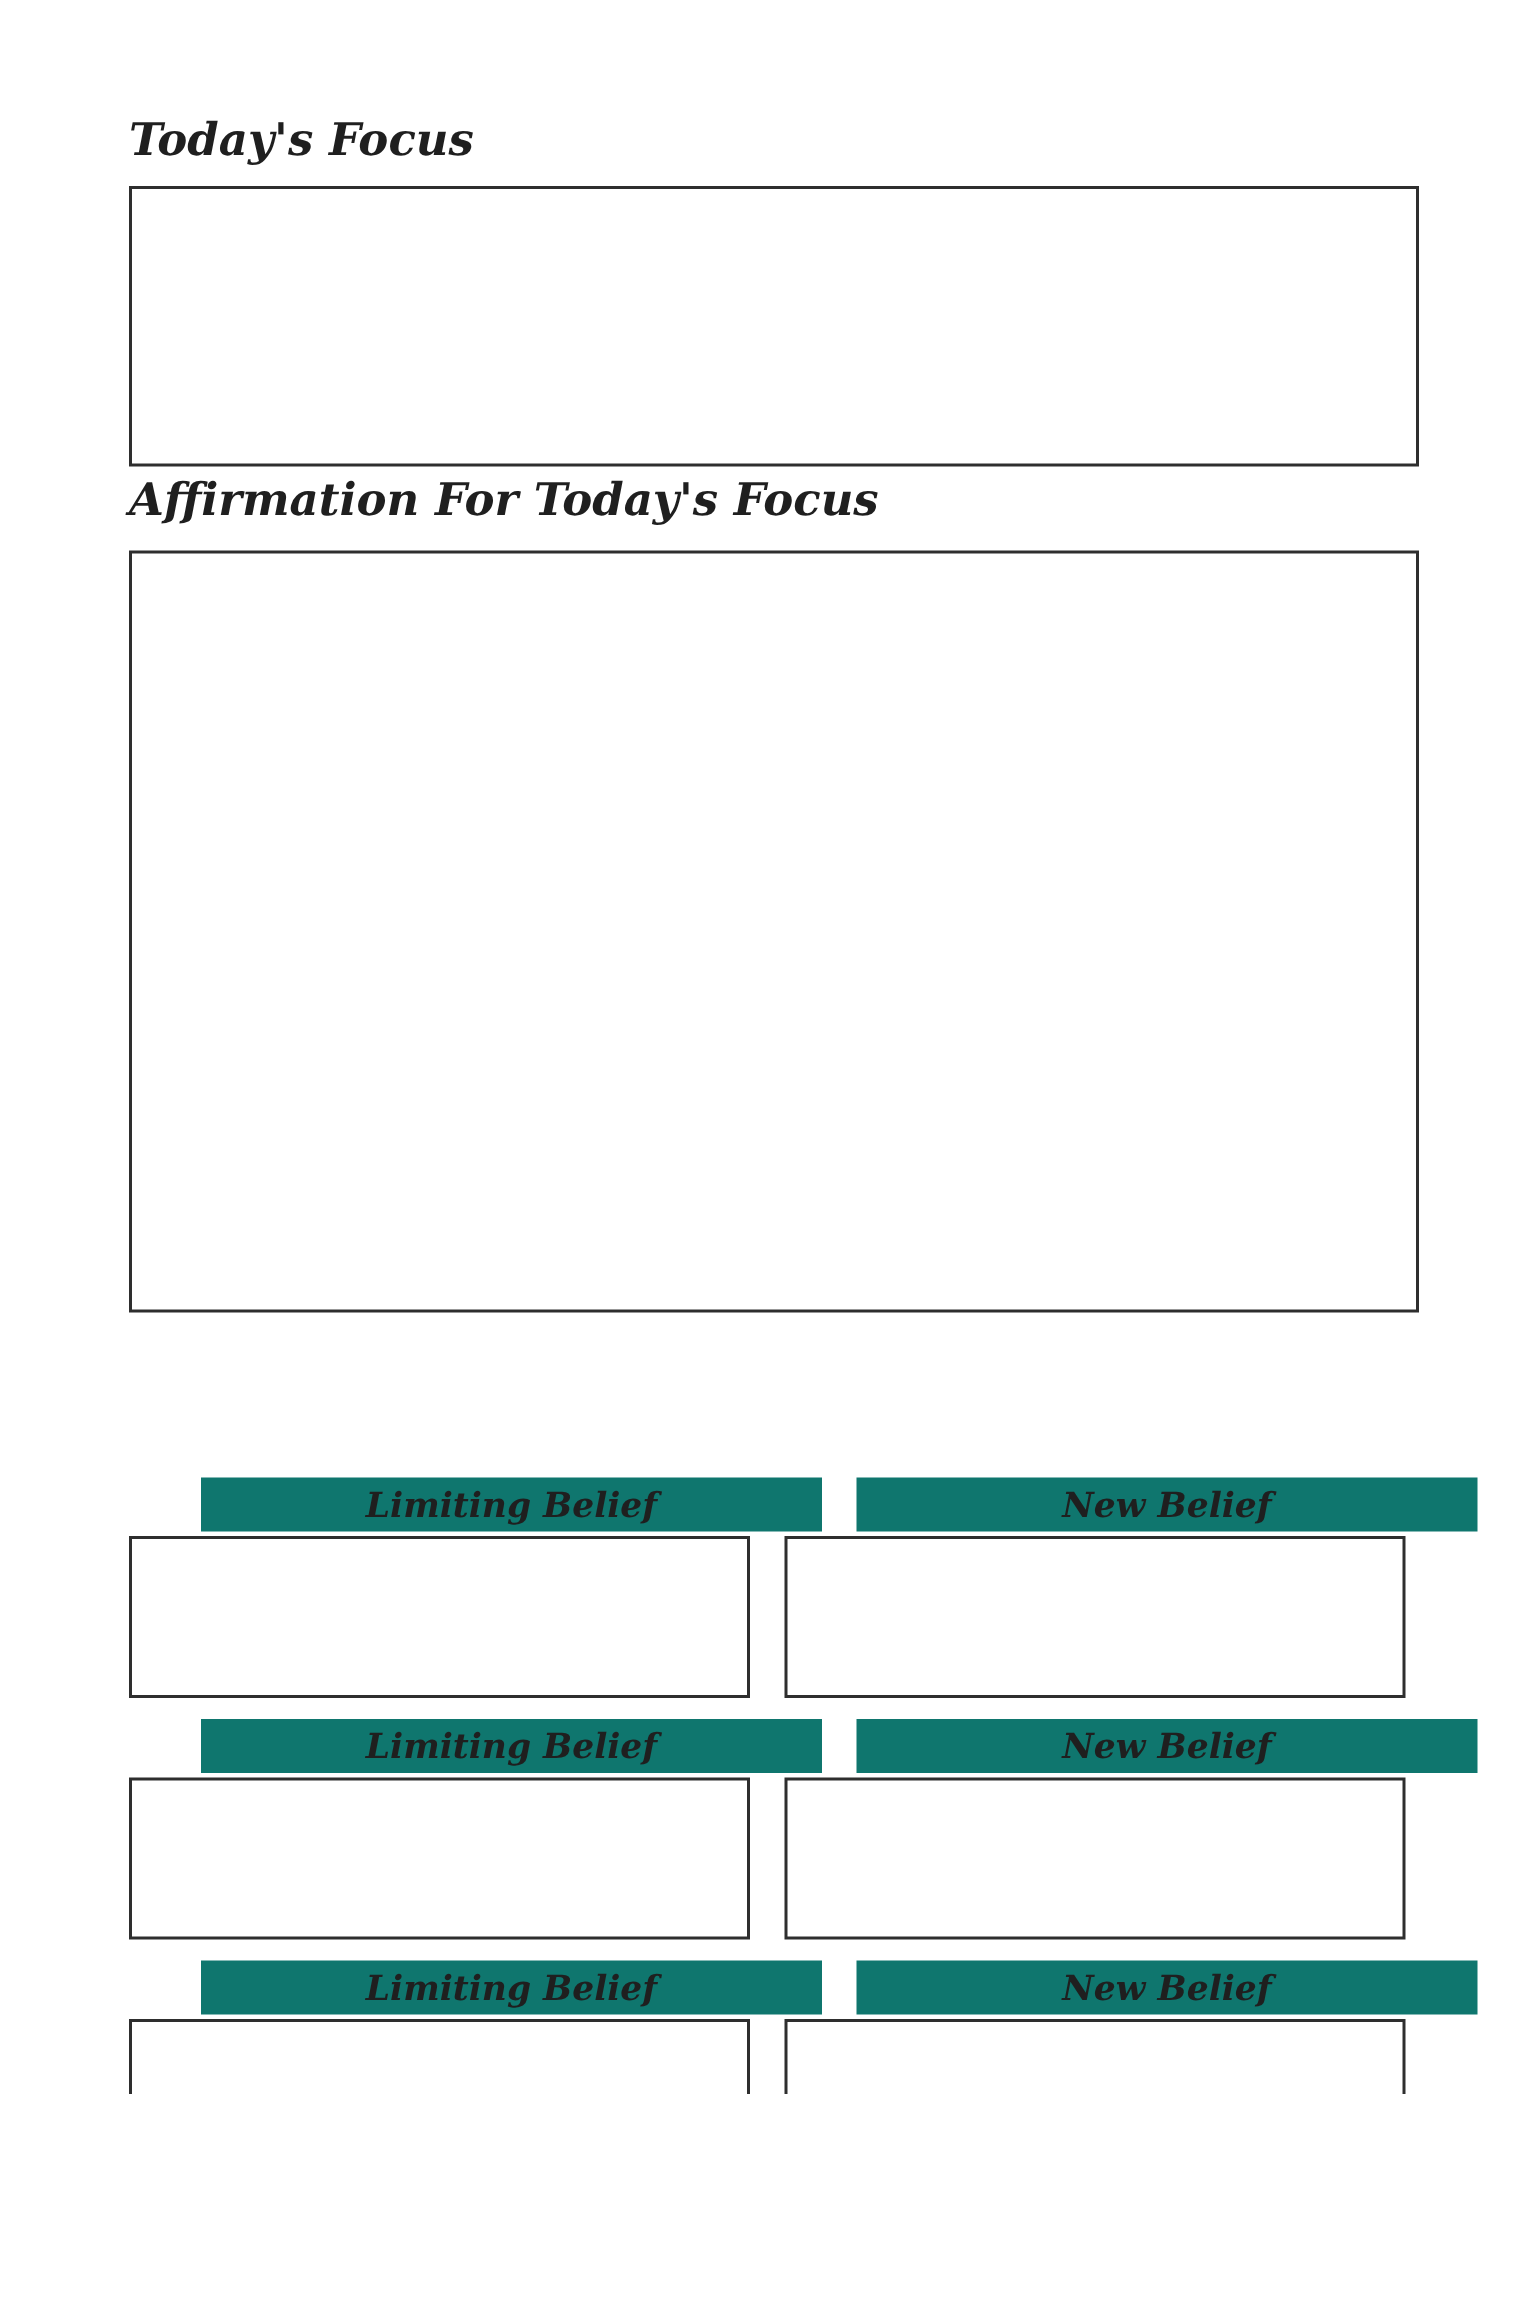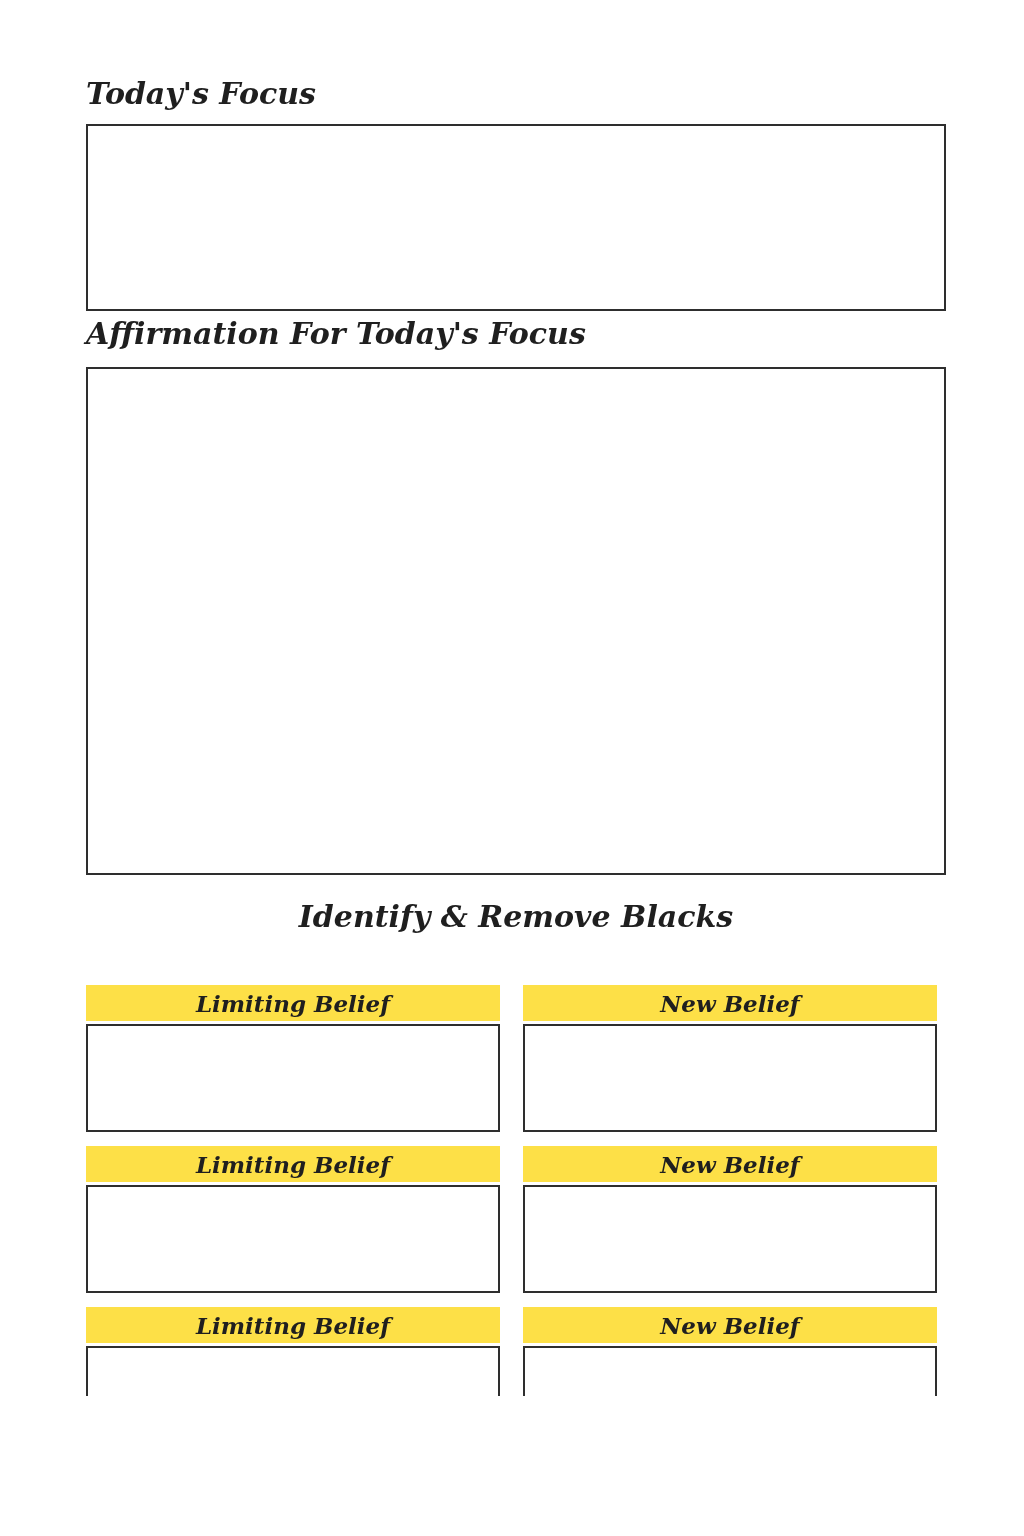--- a/index.html
+++ b/index.html
@@ -33,24 +33,25 @@
     border: 2px solid #2e2e2e;
   }
 
   .box-focus        { left: 86px; top: 124px; width: 860px; height: 187px; }
   .box-affirmation  { left: 86px; top: 367px; width: 860px; height: 508px; }
 
   .belief-bar {
     position: absolute;
     width: 414px;
     height: 36px;
-    background: #fde047;
+    background: #0f766e;
     display: flex;
     align-items: center;
     justify-content: center;
+    margin-left: 48px;
   }
   .belief-bar .bar-label {
     color: #1f1f1f;
     font-family: "DejaVu Serif", serif;
     font-style: italic;
     font-weight: bold;
     font-size: 23px;
     white-space: nowrap;
   }
 
@@ -78,21 +79,20 @@
 <div class="page">
 
   <div class="script-heading h-focus">Today's Focus</div>
 
   <div class="fill-box box-focus"></div>
 
   <div class="script-heading h-affirmation">Affirmation For Today's Focus</div>
 
   <div class="fill-box box-affirmation"></div>
 
-  <div class="script-heading h-beliefs">Identify &amp; Remove Blacks</div>
 
   <div class="belief-bar col-left row1-bar">
     <span class="bar-label">Limiting Belief</span>
   </div>
   <div class="belief-bar col-right row1-bar">
     <span class="bar-label">New Belief</span>
   </div>
   <div class="belief-box col-left row1-box"></div>
   <div class="belief-box col-right row1-box"></div>
 

